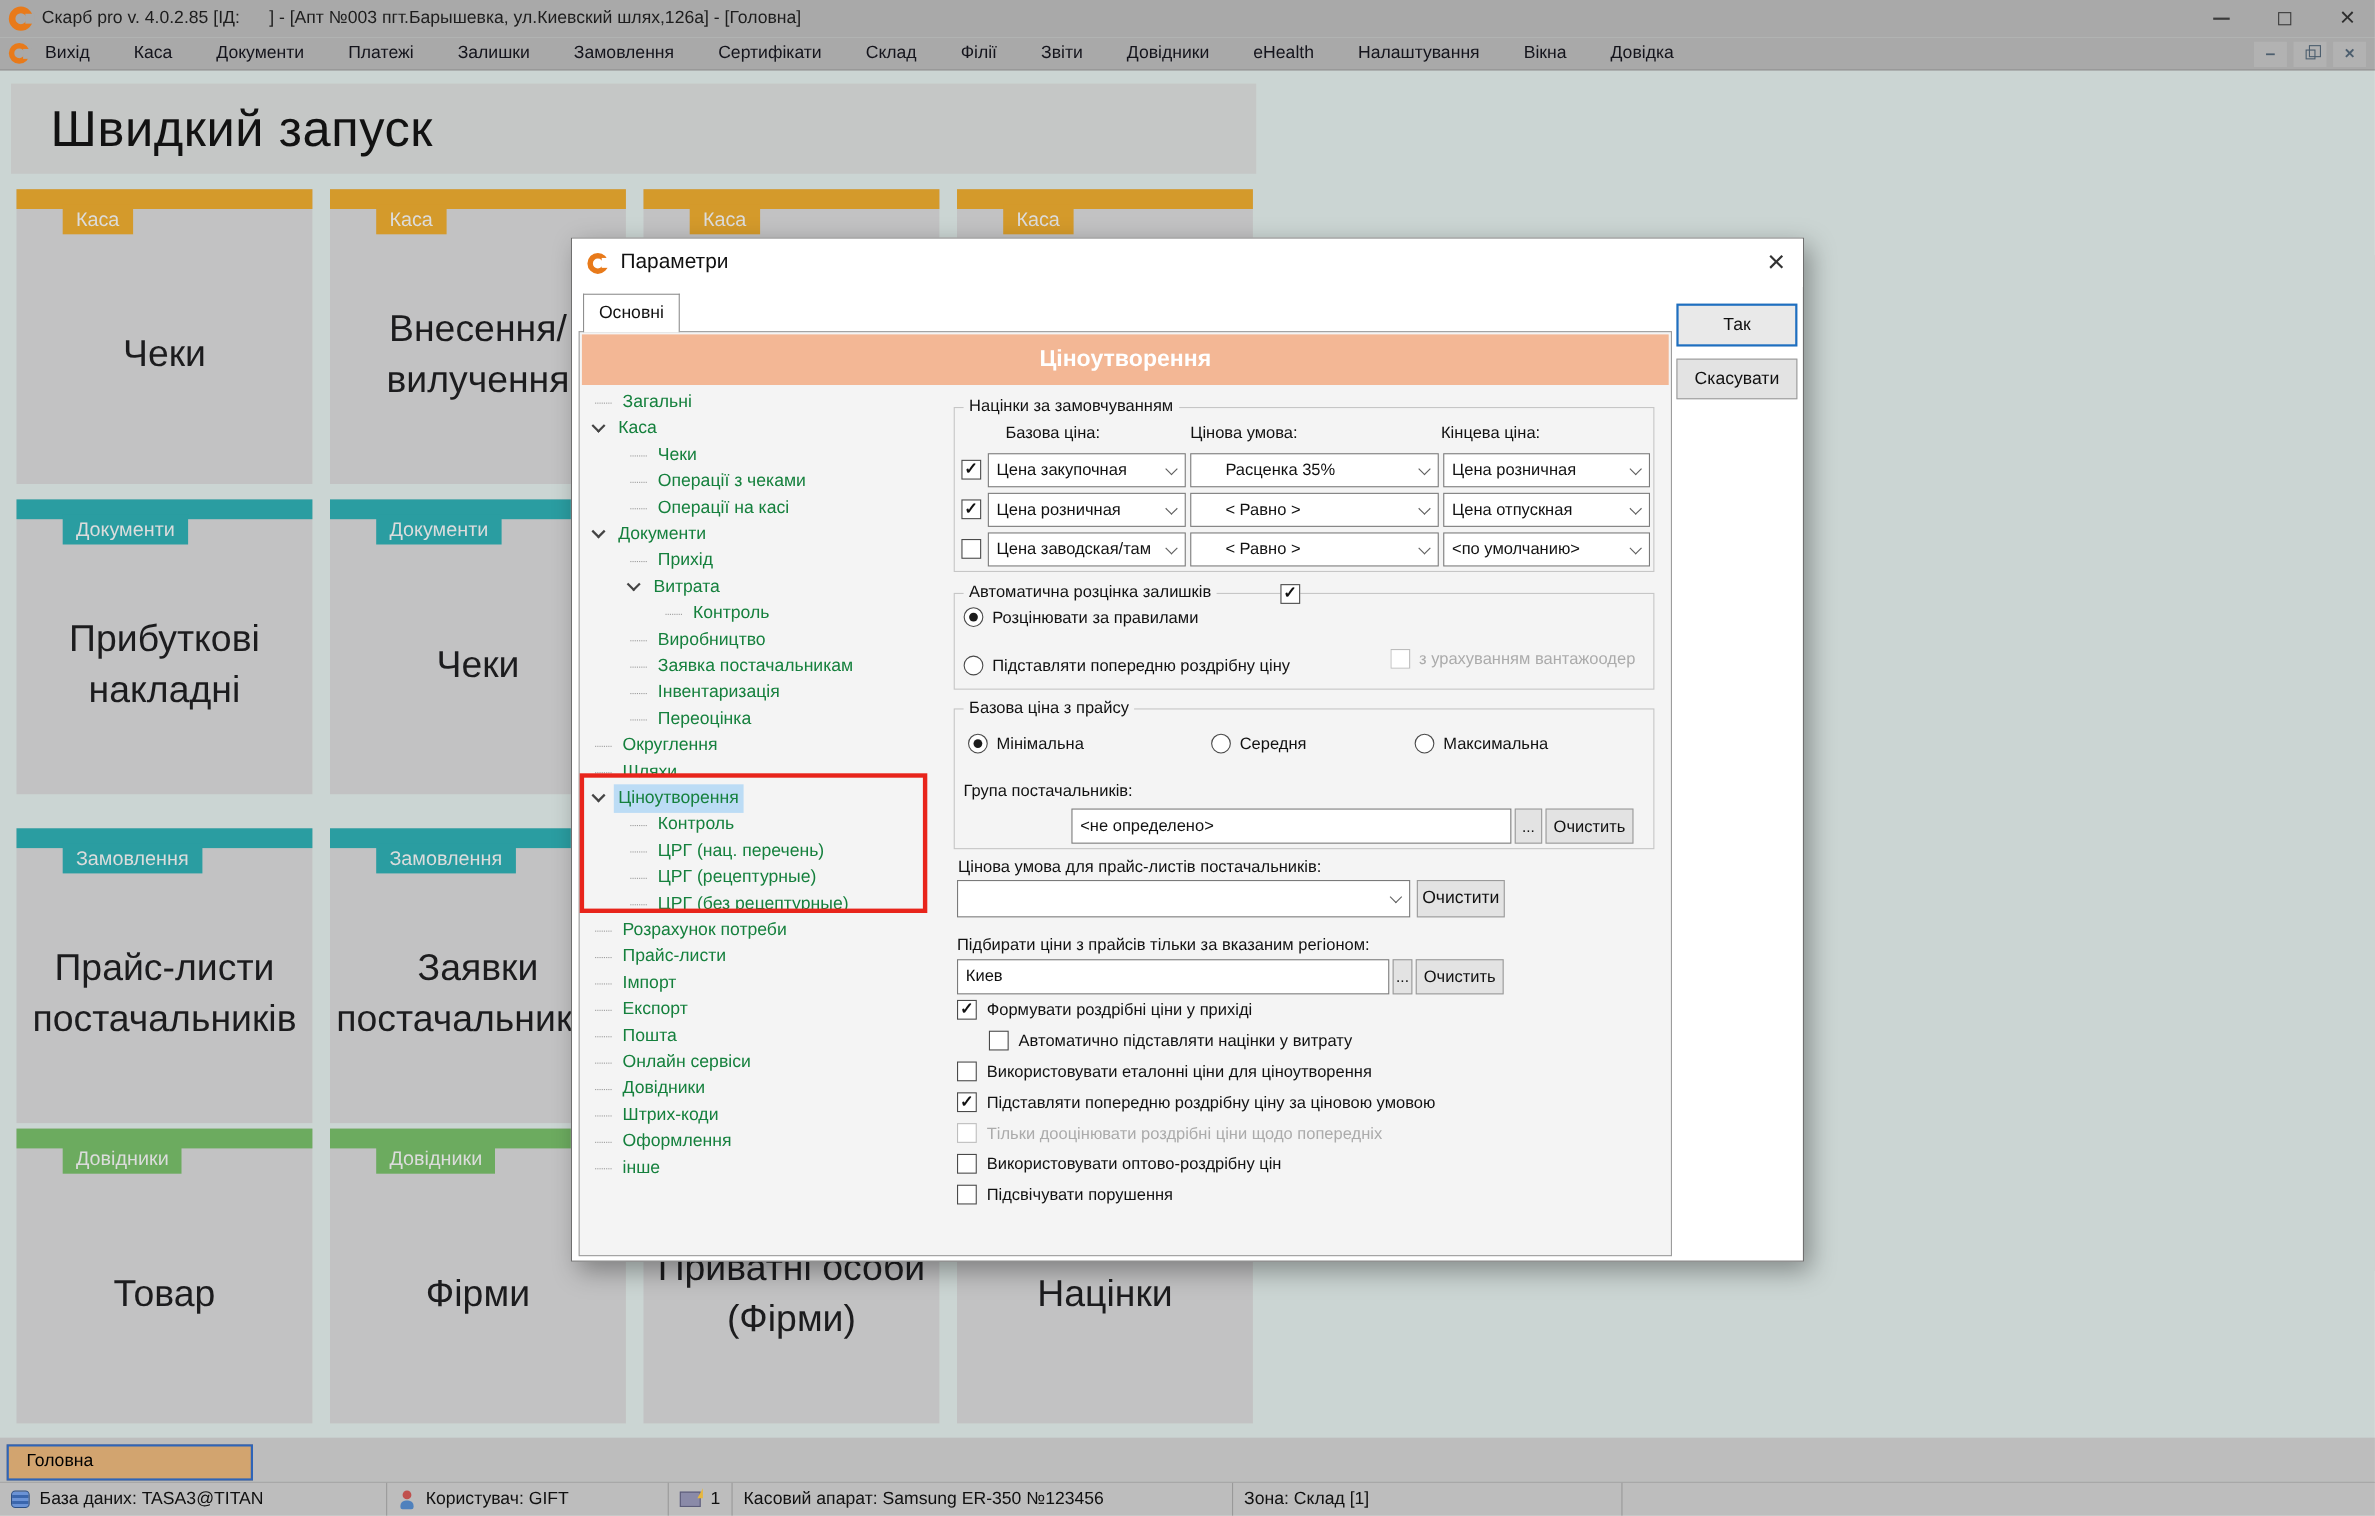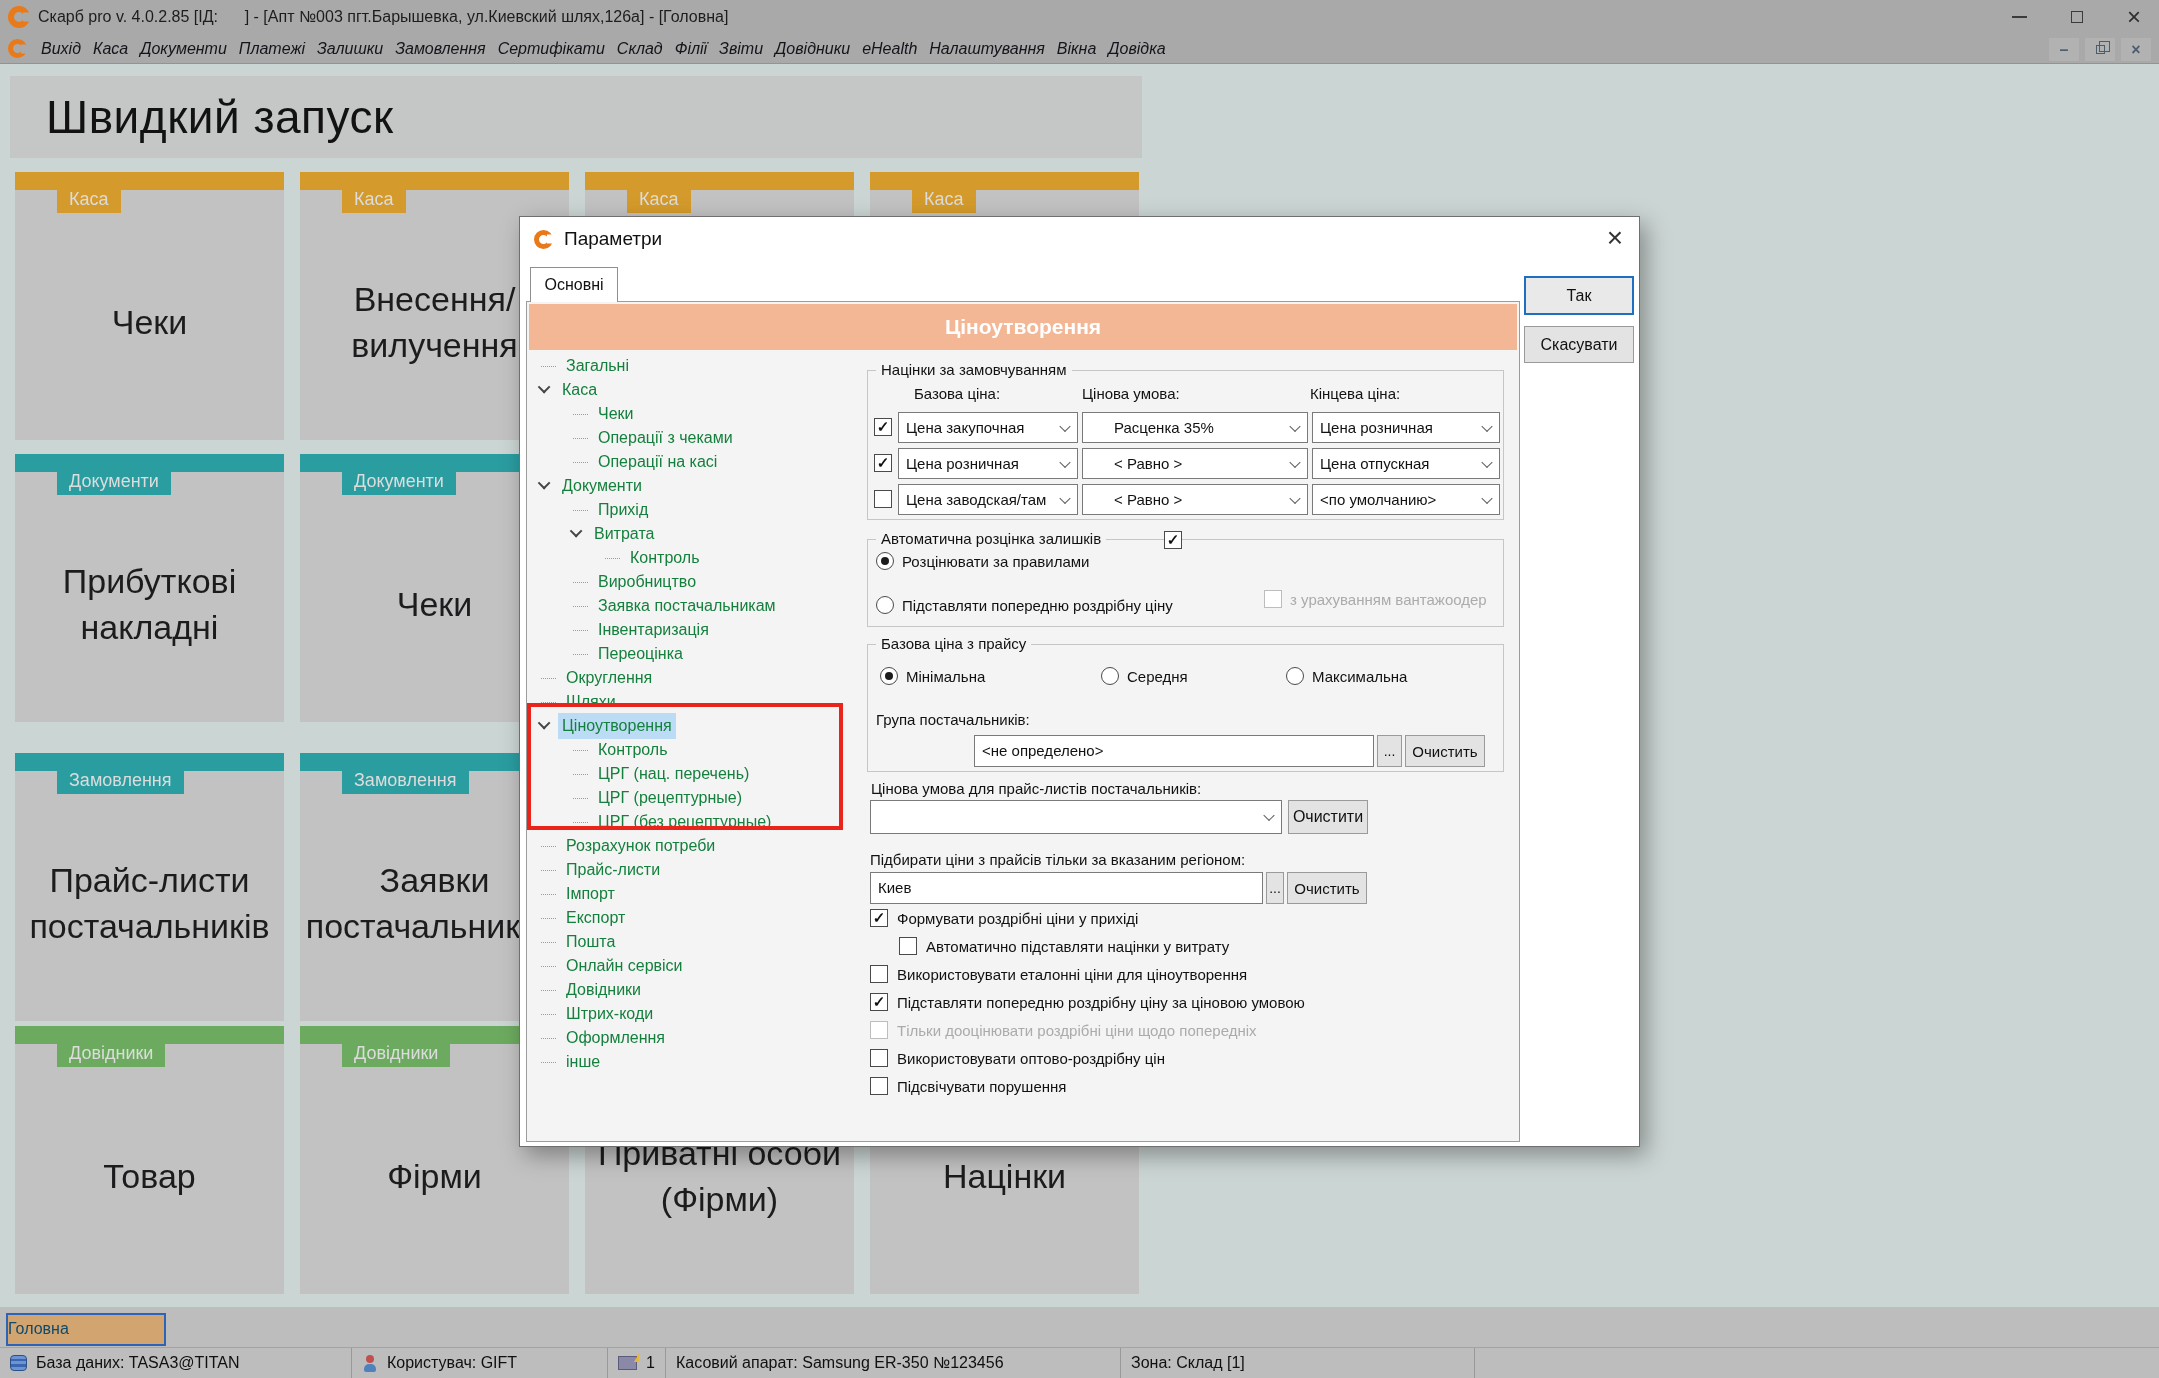--- a/index.html
+++ b/index.html
@@ -14,38 +14,38 @@
   .logo::after { content:""; position:absolute; top:50%; right:-7px; transform:translateY(-50%); width:8px; height:9px; background:var(--lbg); }
   .logo.small { width:19px; height:19px; border-width:5px; }
   .wctrl { position:absolute; right:18px; top:0; height:34px; display:flex; align-items:center; gap:44px; }
   .wmin { width:15px; height:2px; background:#3b3b3b; }
   .wrest { width:12px; height:12px; border:1.6px solid #3b3b3b; position:relative; background:#A9A9A9; }
   .wrest::before { content:""; position:absolute; left:3px; top:-6px; width:12px; height:12px; border:1.6px solid #3b3b3b; z-index:-1; }
   .wclose { font-size:24px; color:#2e2e2e; line-height:24px; }
 
   
   .menubar { position:absolute; left:0; top:34px; width:2159px; height:30px; background:#A9A9A9; display:flex; align-items:center; padding-left:8px; border-bottom:1px solid #939393; }
-  #menu { display:flex; gap:12px; margin-left:14px;font-style:italic; }
+  #menu { display:flex; gap:40px; margin-left:14px; }
   .mitem { font-size:16px; color:#14141c; cursor:default; }
   .mdictrl { position:absolute; right:8px; top:4px; display:flex; gap:6px; }
   .mbtn { width:30px; height:23px; background:#B2B2B2; display:flex; align-items:center; justify-content:center; color:#4C5E6E; font-weight:bold; font-size:16px; }
   .mrest2 { width:9px; height:9px; border:1.7px solid #4C5E6E; position:relative; background:transparent; }
   .mrest2::before { content:""; position:absolute; left:2px; top:-5px; width:9px; height:9px; border:1.7px solid #4C5E6E; }
 
   
   .qheader { position:absolute; left:10px; top:76px; width:1132px; height:82px; background:#C5C7C6; display:flex; align-items:center; padding-left:36px; }
   .qtitle { font-size:46px; color:#121212; letter-spacing:0.5px; }
   .tile { position:absolute; width:269px; height:268px; background:#C2C2C3; }
   .strip { position:absolute; left:0; top:0; right:0; height:18px; }
   .badge { position:absolute; left:42px; top:14px; height:27px; line-height:27px; padding:0 12px; font-size:18px; color:#DCDCDC; }
   .tlab { position:absolute; left:8px; right:8px; top:44px; bottom:10px; display:flex; align-items:center; justify-content:center; text-align:center; font-size:34px; line-height:1.35; color:#1c1c1e; }
 
   
   .mditabs { position:absolute; left:0; top:1307px; width:2159px; height:40px; background:#BDBDBD; }
-  .hometab { position:absolute; left:6px; top:6px; width:160px; height:33px; background:#D2A46F; border:2px solid #2E64B8; font-size:16px; line-height:28px; padding-left:0; color:#0c4a6e; }
+  .hometab { position:absolute; left:6px; top:6px; width:224px; height:33px; background:#D2A46F; border:2px solid #2E64B8; font-size:16px; line-height:28px; padding-left:16px; color:#000000; }
   .statusbar { position:absolute; left:0; top:1347px; width:2159px; height:31px; background:#BDBDBD; border-top:1px solid #a3a3a3; display:flex; font-size:16px; color:#101010; }
   .ssec { display:flex; align-items:center; gap:9px; padding-left:10px; border-right:1px solid #999; height:100%; }
   .s1 { width:352px; } .s2 { width:256px; } .s3 { width:58px; } .s4 { width:455px; } .s5 { width:354px; } .s6 { flex:1; border-right:none; }
   .icon-db { width:17px; height:16px; border-radius:4px; background:repeating-linear-gradient(180deg,#6b93d6 0 3px,#3a66ad 3px 5.5px); border:1px solid #2c4f86; }
   .icon-user { width:16px; height:17px; position:relative; }
   .icon-user::before { content:""; position:absolute; left:4px; top:0; width:8px; height:8px; border-radius:50%; background:#C0504D; }
   .icon-user::after { content:""; position:absolute; left:2px; bottom:0; width:12px; height:8px; border-radius:5px 5px 2px 2px; background:#4F81BD; }
   .icon-cash { width:19px; height:14px; background:#8a8aa8; border:1px solid #5c5c7a; position:relative; }
   .icon-cash::after { content:""; position:absolute; right:-3px; top:-4px; width:0; height:0; border-left:5px solid transparent; border-bottom:9px solid #E7B73C; }
 

